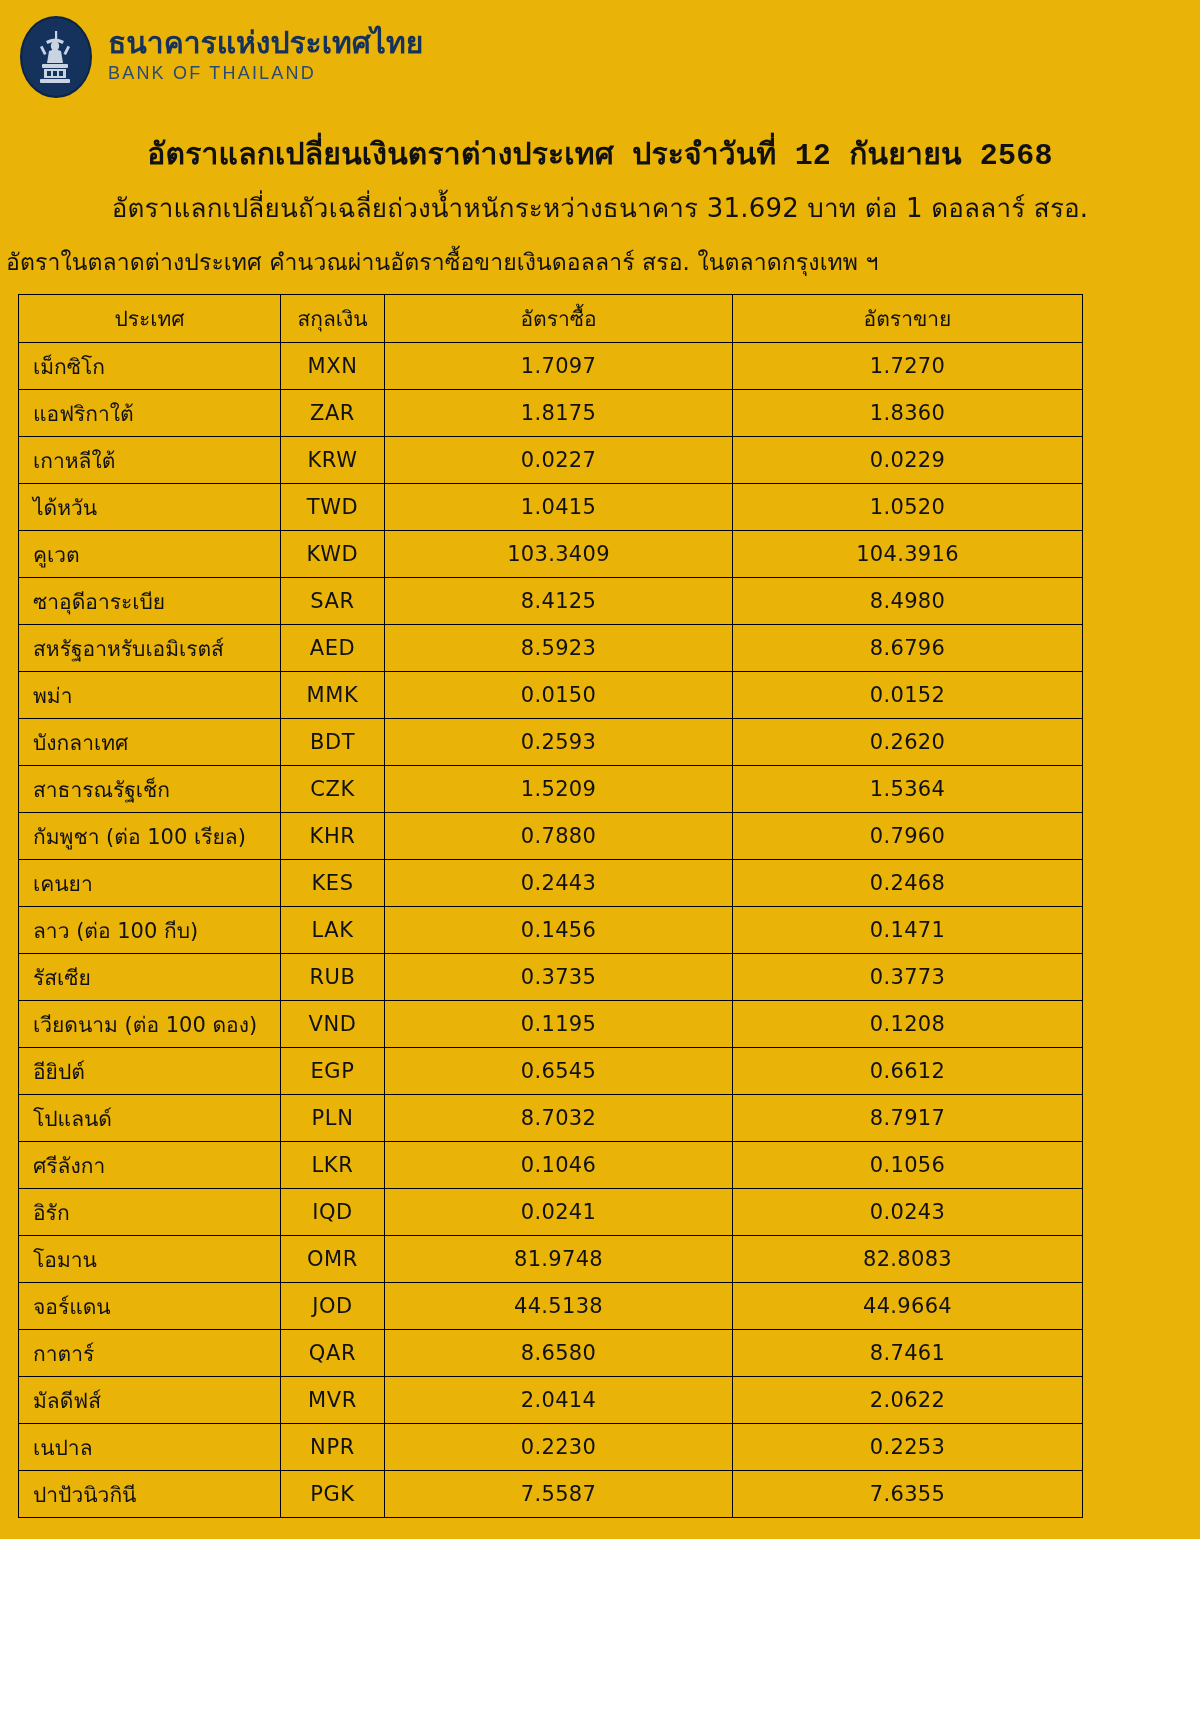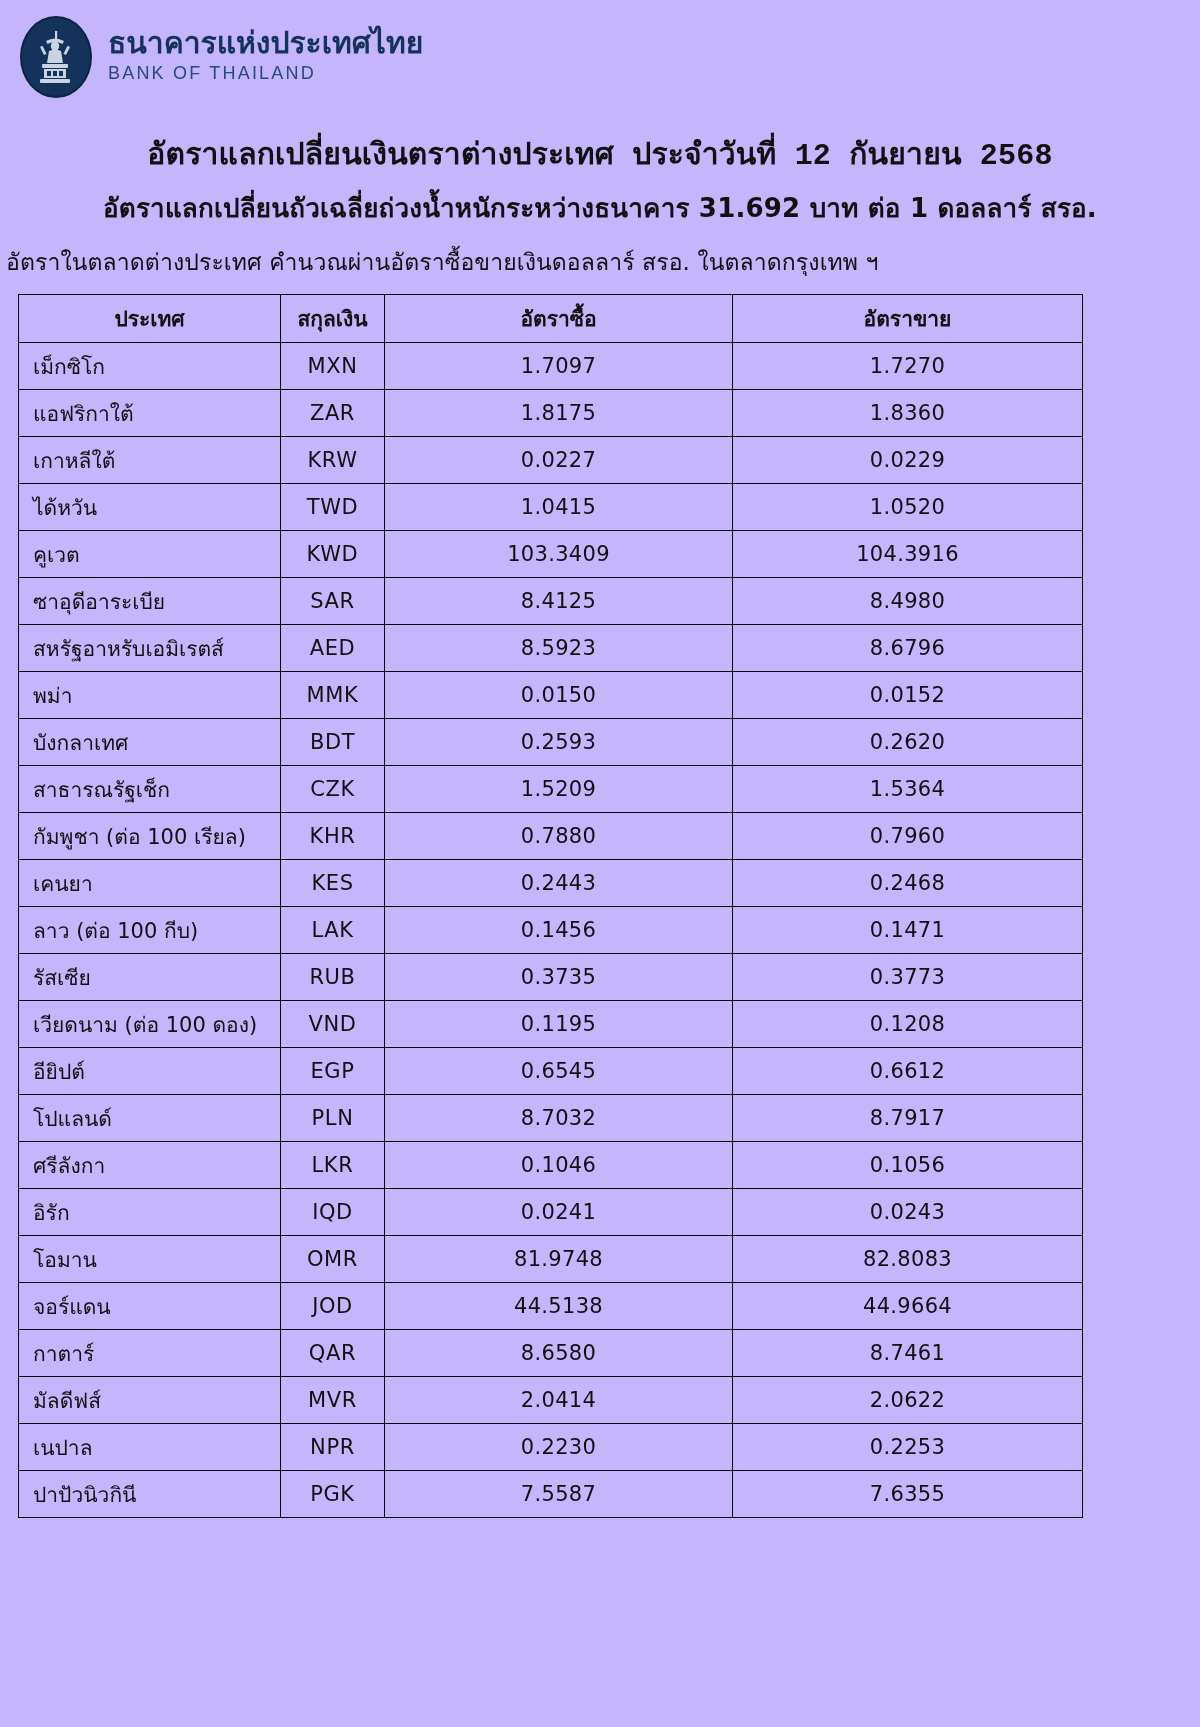--- a/index.html
+++ b/index.html
@@ -10,23 +10,23 @@
   body {
     width: 1200px;
     height: 1727px;
     font-family: "DejaVu Sans", "Liberation Sans", sans-serif;
     color: #111111;
     overflow: hidden;
   }
 
   .page {
     width: 1200px;
-    height: 1727px;
+    height: 1539px;
     position: relative;
-    background: #c4b5fd;
+    background: #eab308;
     box-sizing: border-box;
   }
 
   
   .brand {
     display: flex;
     align-items: center;
     padding: 14px 0 0 18px;
     height: 96px;
     box-sizing: border-box;
@@ -81,21 +81,21 @@
   }
   .title-line1 {
     font-size: 30px;
     font-weight: bold;
     color: #111;
     letter-spacing: 0.2px;
     font-family: Liberation Mono, monospace;
   }
   .title-line2 {
     font-size: 26px;
-    font-weight: bold;
+    font-weight: normal;
     color: #111;
     margin-top: 10px;
     letter-spacing: 0.2px;
   }
   .note-line {
     text-align: left;
     font-size: 23px;
     color: #111;
     margin: 16px 0 0 6px;
     letter-spacing: 0.1px;
@@ -116,21 +116,21 @@
     height: 47px;
     padding: 0 14px;
     font-size: 21px;
     color: #111;
     box-sizing: border-box;
     overflow: hidden;
     white-space: nowrap;
   }
   table.rates thead th {
     text-align: center;
-    font-weight: bold;
+    font-weight: normal;
     height: 48px;
     font-size: 21px;
   }
   col.c-country { width: 262px; }
   col.c-code    { width: 104px; }
   col.c-buy     { width: 348px; }
   col.c-sell    { width: 350px; }
 
   td.country { text-align: left; }
   td.code    { text-align: center; letter-spacing: 0.6px; }

